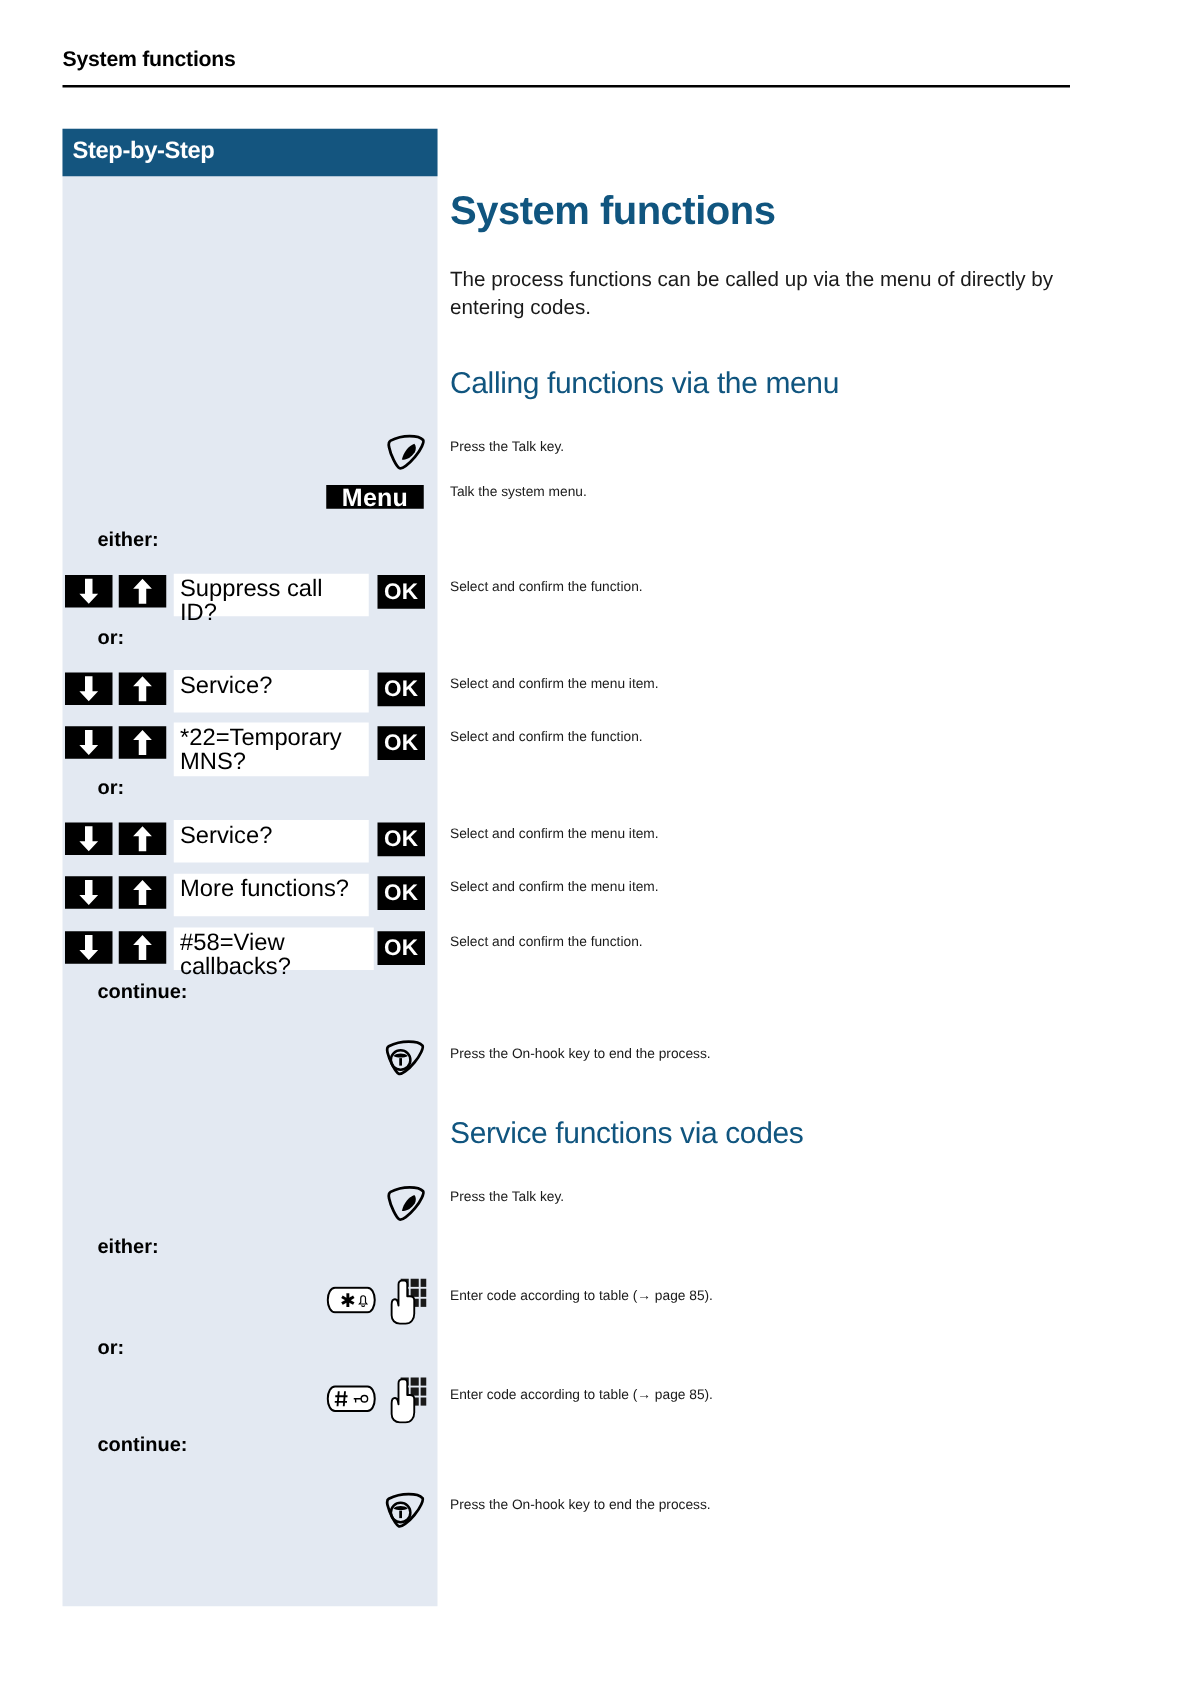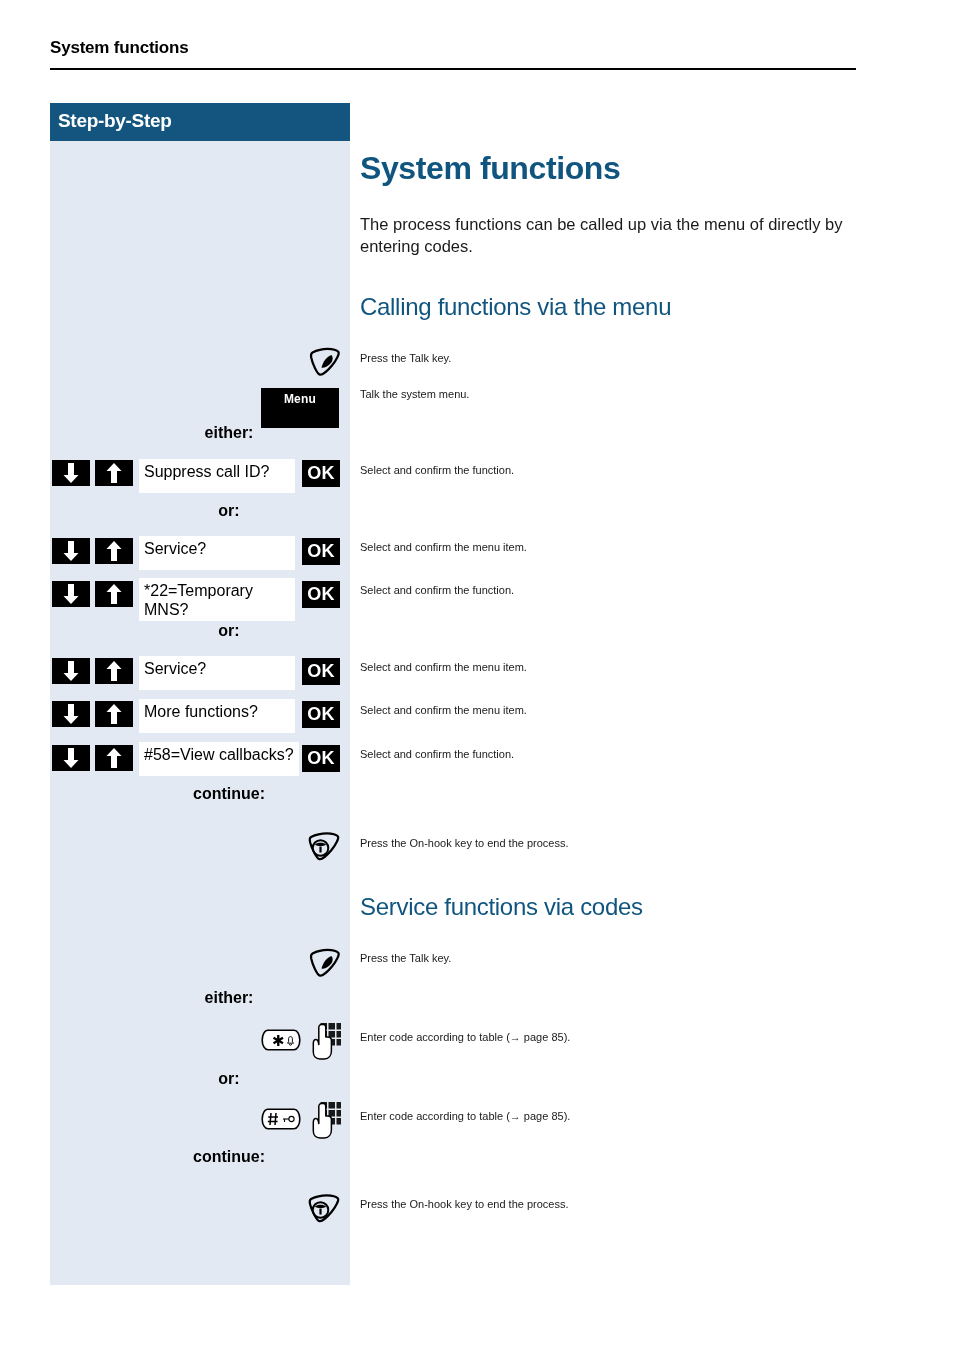--- a/index.html
+++ b/index.html
@@ -95,39 +95,39 @@
     color: #1a1a1a;
     white-space: nowrap;
   }
 
   
   .marker {
     position: absolute;
     font-size: 16px;
     font-weight: bold;
     color: #000000;
-    text-align: center;
+    text-align: left;
     width: 290px;
-    left: 68px;
+    left: 46px;
     padding-left: 32px;
   }
 
   
   .keybtn {
     position: absolute;
     background: #000000;
     color: #ffffff;
     font-weight: bold;
     text-align: center;
     font-family: "Liberation Sans", sans-serif;
   }
   .menu-btn {
     left: 261px; top: 388px;
-    width: 78px; height: 40px;
-    font-size: 12px;
+    width: 78px; height: 19px;
+    font-size: 20px;
     line-height: 23px;
     letter-spacing: 0.2px;
   }
   .ok-btn {
     width: 38px; height: 27px;
     font-size: 18px;
     line-height: 27px;
     letter-spacing: 0.3px;
   }
 
@@ -137,21 +137,21 @@
     width: 38px;
     height: 26px;
     background: #000000;
   }
   .arrow-key svg { display: block; margin: 0 auto; }
 
   
   .display-field {
     position: absolute;
     background: #ffffff;
-    font-size: 16px;
+    font-size: 19px;
     color: #000000;
     padding: 3px 5px 15px 5px;
     line-height: 19px;
   }
 
   
   .icon {
     position: absolute;
   }
   .icon svg { display: block; }

